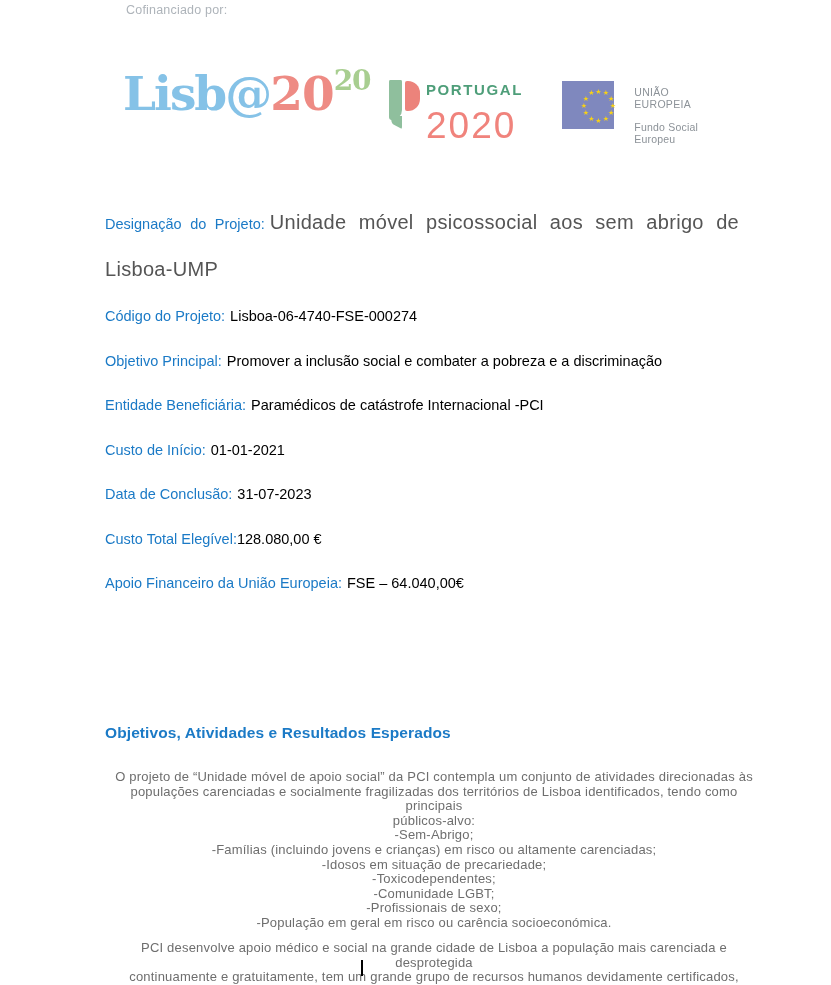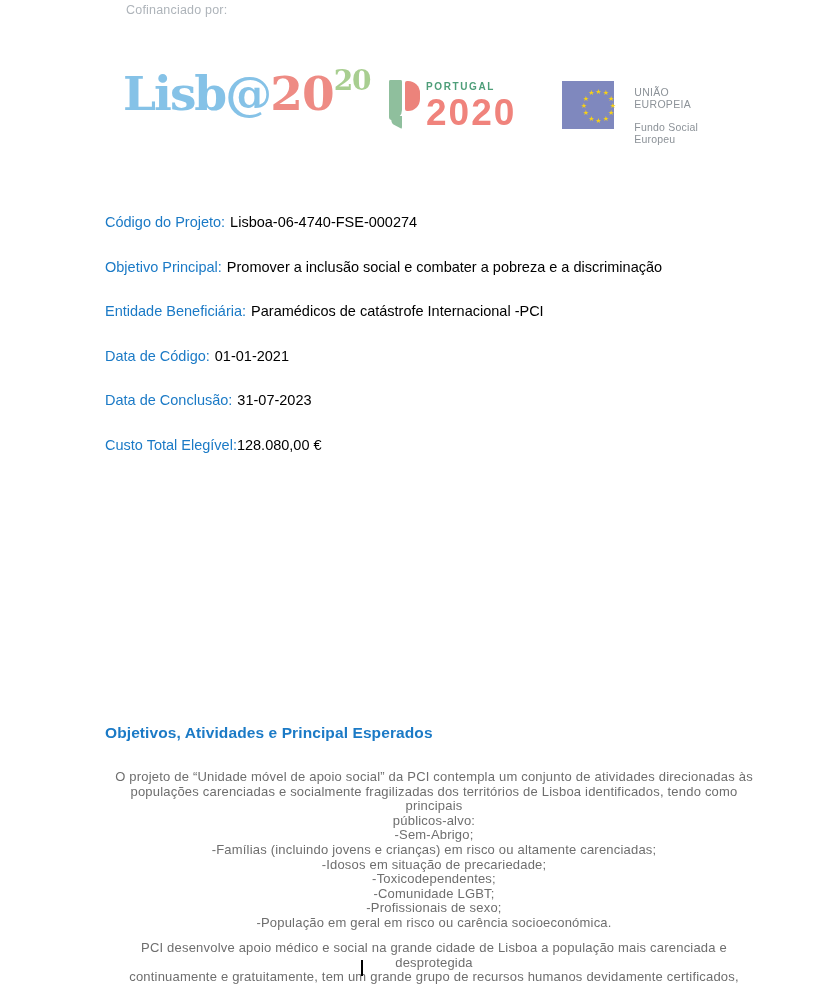--- a/index.html
+++ b/index.html
@@ -31,26 +31,26 @@
     position:absolute;left:2px;top:36px;width:11px;height:13px;
     background:#8fbf9d;border-radius:0 0 2px 90%;
     clip-path:polygon(0 0,100% 0,100% 100%,0 55%);
   }
   .pt-leaf-red{
     position:absolute;left:16px;top:1px;width:15px;height:30px;
     background:#ec837b;border-radius:2px 12px 12px 2px;
   }
   .pt-text{display:flex;flex-direction:column;}
   .pt-top{
-    font-size:10px;font-weight:bold;color:#4e9e79;letter-spacing:1.6px;
+    font-size:15px;font-weight:bold;color:#4e9e79;letter-spacing:1.6px;
     margin-top:1px;
   }
   .pt-year{
     font-size:37px;color:#f0837c;letter-spacing:2px;line-height:1.0;
-    margin-top:2px;font-weight:700;
+    margin-top:9px;font-weight:400;
   }
   .eu-logo{position:absolute;left:562px;top:45px;display:flex;}
   .eu-flag{position:relative;width:73px;height:48px;background:#7f88be;}
   .eu-star{
     position:absolute;font-size:7px;color:#f7d117;line-height:1;
     transform:translate(-50%,-50%);
   }
   .eu-text{margin-left:20px;padding-top:5px;}
   .eu-line1{font-size:10.5px;color:#8c9298;letter-spacing:.3px;}
   .eu-line2{font-size:10.5px;color:#8c9298;letter-spacing:.2px;margin-top:11px;}
@@ -118,29 +118,31 @@
       <span class="eu-star" style="left:29.3px;top:11.4px">★</span>
     </div>
     <div class="eu-text">
       <div class="eu-line1">UNIÃO EUROPEIA</div>
       <div class="eu-line2">Fundo Social Europeu</div>
     </div>
   </div>
 </div>
 
 <div class="fields">
+  <p class="field designacao"><span class="lbl">Designação do Projeto:</span><span class="big-val">Unidade móvel psicossocial aos sem abrigo de Lisboa-UMP</span></p>
   <p class="field"><span class="lbl">Código do Projeto:</span><span class="val">Lisboa-06-4740-FSE-000274</span></p>
   <p class="field"><span class="lbl">Objetivo Principal:</span><span class="val">Promover a inclusão social e combater a pobreza e a discriminação</span></p>
   <p class="field"><span class="lbl">Entidade Beneficiária:</span><span class="val">Paramédicos de catástrofe Internacional -PCI</span></p>
-  <p class="field"><span class="lbl">Data de Código:</span><span class="val">01-01-2021</span></p>
+  <p class="field"><span class="lbl">Custo de Início:</span><span class="val">01-01-2021</span></p>
   <p class="field"><span class="lbl">Data de Conclusão:</span><span class="val">31-07-2023</span></p>
   <p class="field nogap"><span class="lbl">Custo Total Elegível:</span><span class="val">128.080,00 €</span></p>
+  <p class="field"><span class="lbl">Apoio Financeiro da União Europeia:</span><span class="val">FSE – 64.040,00€</span></p>
 </div>
 
-<div class="section-title">Objetivos, Atividades e Principal Esperados</div>
+<div class="section-title">Objetivos, Atividades e Resultados Esperados</div>
 <p class="body-par p1">O projeto de “Unidade móvel de apoio social” da PCI contempla um conjunto de atividades direcionadas às
 populações carenciadas e socialmente fragilizadas dos territórios de Lisboa identificados, tendo como principais
 públicos-alvo:
 -Sem-Abrigo;
 -Famílias (incluindo jovens e crianças) em risco ou altamente carenciadas;
 -Idosos em situação de precariedade;
 -Toxicodependentes;
 -Comunidade LGBT;
 -Profissionais de sexo;
 -População em geral em risco ou carência socioeconómica.</p>

